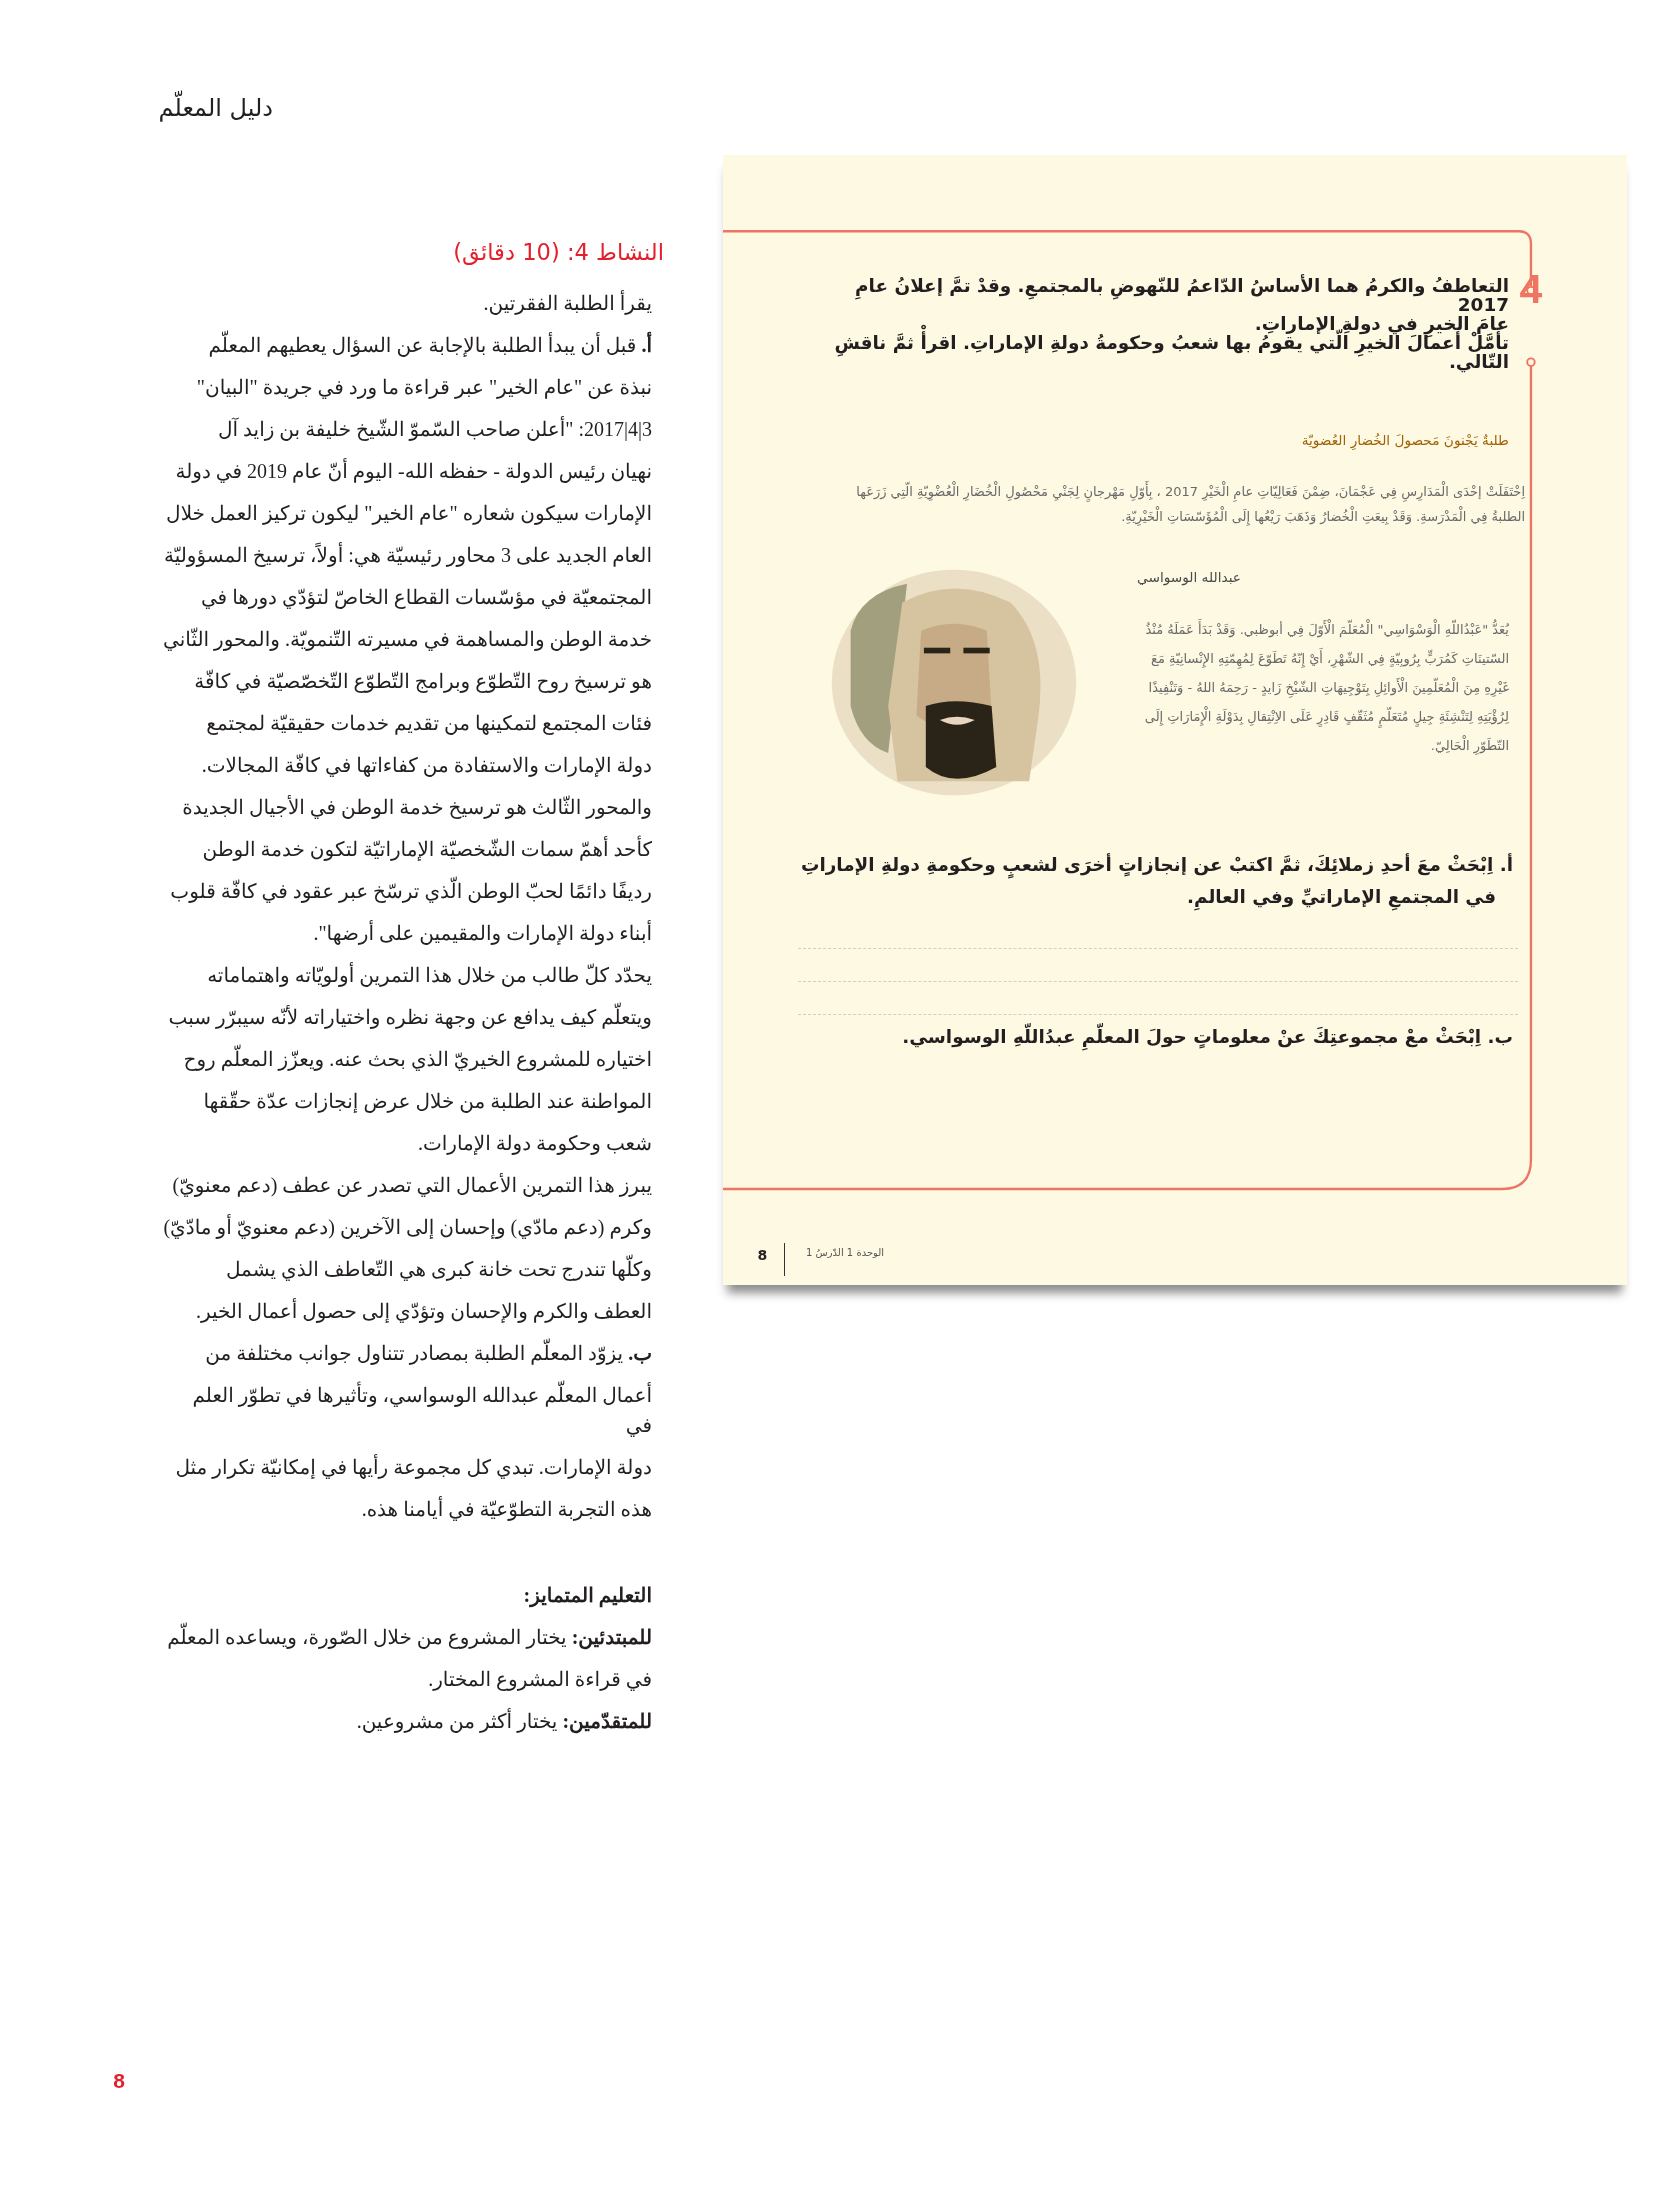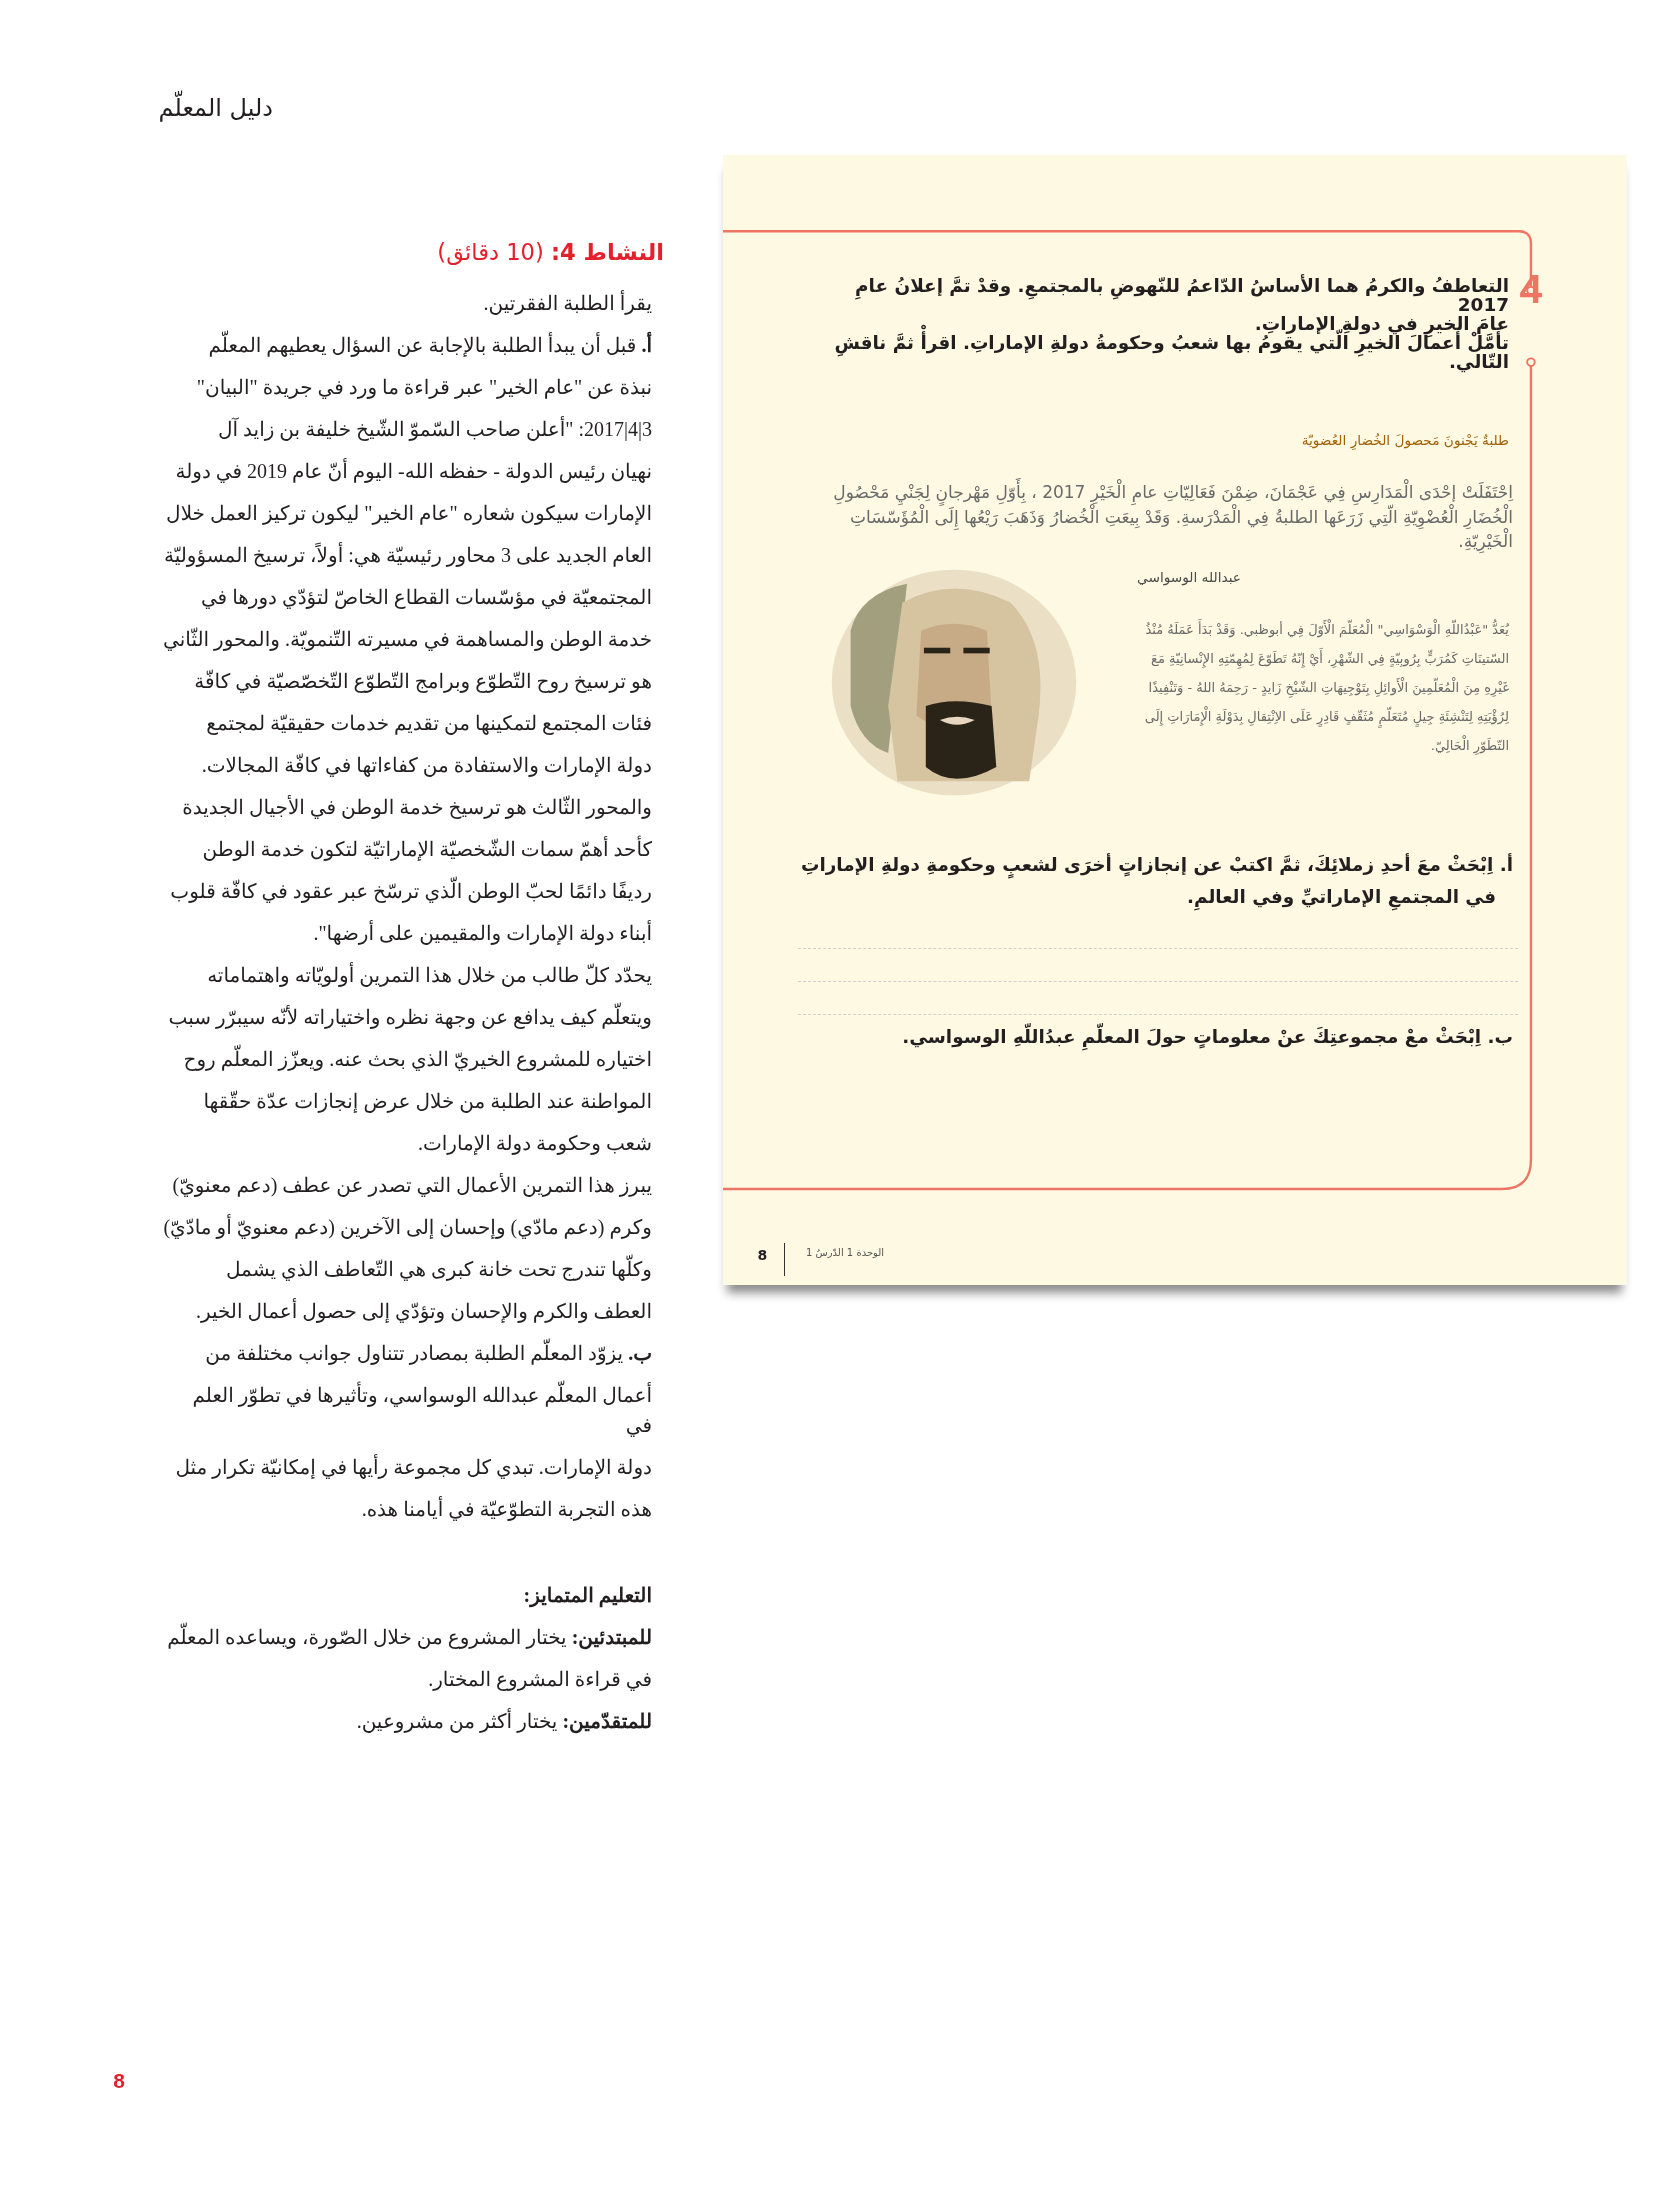--- a/index.html
+++ b/index.html
@@ -10,21 +10,21 @@
   }
   .guide-title {
     position:absolute; left:141px; top:94px; width:132px;
     font-size:24px; direction:rtl; text-align:right; color:#231f20;
   }
   .left-col {
     position:absolute; left:151px; top:237px; width:513px;
     direction:rtl; text-align:right; font-size:20px; line-height:30px;
   }
   .activity-heading { color:#e4202c; font-size:22.6px; margin-bottom:21px; }
-  .activity-heading b { font-weight:bold; }
+  .activity-heading b { font-weight:normal; }
   .left-col p { margin:12px;font-family:Liberation Serif, serif; }
   .bold-lead { font-weight:bold; }
   .section-gap { height:32px; }
   .diff-title { font-weight:bold; }
 
   
   .inset {
     position:absolute; left:723px; top:155px; width:904px; height:1130px;
     background:#fdf9e3;
     box-shadow:0 11.3px 9.4px -3.8px rgba(0,0,0,0.45);
@@ -38,22 +38,22 @@
   .q-intro {
     position:absolute; left:75px; top:121px; width:711px;
     direction:rtl; text-align:right; font-weight:bold; font-size:18.4px; line-height:19px;
     color:#231f20;
   }
   .excerpt-title {
     position:absolute; left:94px; top:277px; width:692px;
     direction:rtl; text-align:right; font-size:13.7px; color:#a16207;
   }
   .excerpt-body {
-    position:absolute; left:98px; top:325px; width:692px;
-    direction:rtl; text-align:right; font-size:17px; line-height:24.5px; color:#6a6a6a;
+    position:absolute; left:110px; top:325px; width:692px;
+    direction:rtl; text-align:right; font-size:13px; line-height:24.5px; color:#6a6a6a;
   }
   .bio-title {
     position:absolute; left:414px; top:414px; width:372px;
     direction:rtl; text-align:left; font-size:13.7px; color:#4a4a4a;
   }
   .bio-body {
     position:absolute; left:414px; top:460px; width:372px;
     direction:rtl; text-align:right; font-size:13px; line-height:29px; color:#6a6a6a;
   }
   .portrait {

